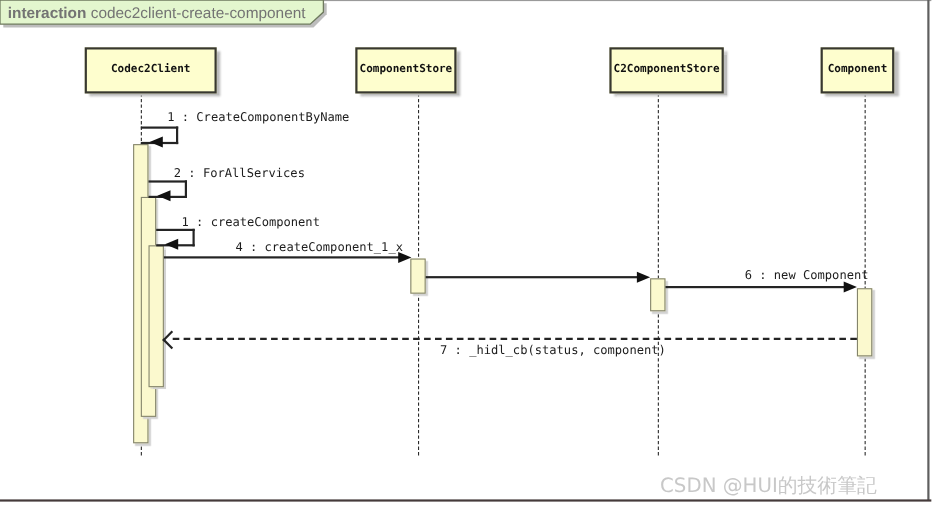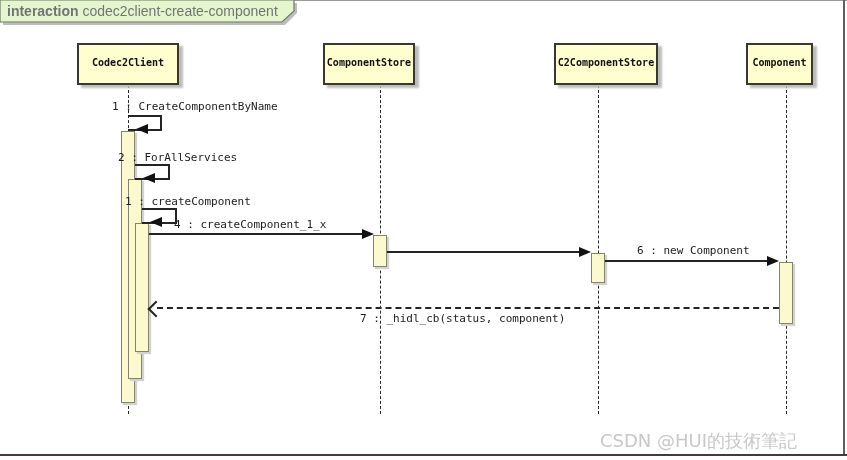--- a/index.html
+++ b/index.html
@@ -30,21 +30,21 @@
   .msg-line{position:absolute;height:0;border-top:2px solid #242424;z-index:3;}
   .msg-line.dashed{border-top-style:dashed;}
   
   .head-right{position:absolute;width:0;height:0;z-index:4;
               border-left:12px solid #111;border-top:5px solid transparent;border-bottom:5px solid transparent;}
   .head-left{position:absolute;width:0;height:0;z-index:4;
              border-right:12px solid #111;border-top:5px solid transparent;border-bottom:5px solid transparent;}
   .head-open-left{position:absolute;width:10px;height:10px;z-index:4;
                   border-left:2px solid #242424;border-bottom:2px solid #242424;transform:rotate(45deg);}
   
-  .msg-label{position:absolute;z-index:5;font-size:11px;color:#1c1c1c;white-space:nowrap;}
+  .msg-label{position:absolute;z-index:5;font-size:11px;color:#1c1c1c;white-space:nowrap;margin-left:40px;}
   
   .watermark{position:absolute;left:600px;top:429px;z-index:6;font-family:"DejaVu Sans",sans-serif;
              font-size:18px;color:#c8c8c8;white-space:nowrap;}
 </style>
 </head>
 <body>
 
 <div id="stage">
 
   <div class="frame-top"></div>
@@ -58,21 +58,21 @@
   <div class="title-text">
     <span class="kw">interaction</span>
     <span>codec2client-create-component</span>
   </div>
 
   <div class="lifeline" style="left:128px;"></div>
   <div class="lifeline" style="left:380px;"></div>
   <div class="lifeline" style="left:598px;"></div>
   <div class="lifeline" style="left:786px;"></div>
 
-  <div class="actor-box" style="left:77px;width:102px;">
+  <div class="actor-box" style="left:77px;width:120px;">
       <span>Codec2Client</span>
     </div>
   <div class="actor-box" style="left:323px;width:92px;">
       <span>ComponentStore</span>
     </div>
   <div class="actor-box" style="left:554px;width:104px;">
       <span>C2ComponentStore</span>
     </div>
   <div class="actor-box" style="left:746px;width:67px;">
       <span>Component</span>

